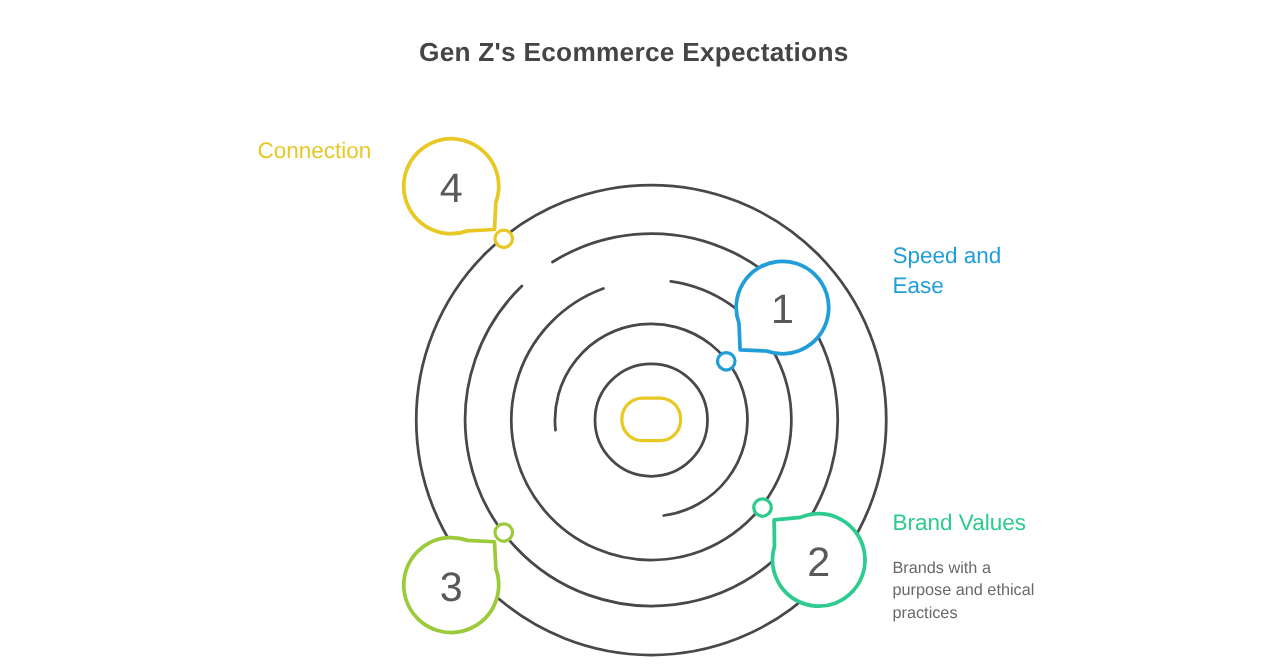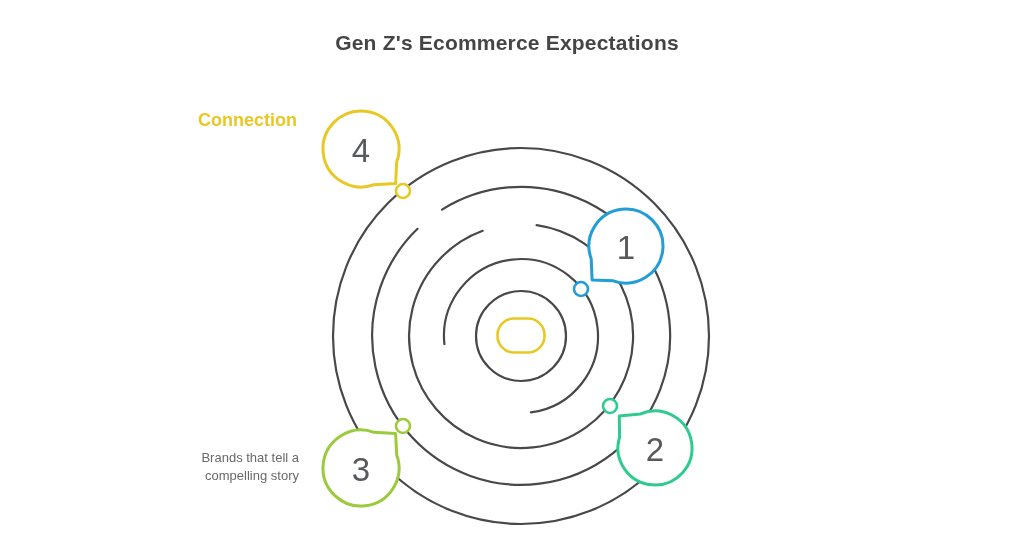--- a/index.html
+++ b/index.html
@@ -14,21 +14,21 @@
   svg.spiral{position:absolute;left:0;top:0;width:1014px;height:537px;}
   .ring{fill:none;stroke:#48484B;stroke-width:2.2;stroke-linecap:round;}
   .center-oval{fill:#ffffff;stroke-width:2.6;}
   .node{fill:#ffffff;stroke-width:2.6;}
   .bubble{fill:#ffffff;stroke-width:3;stroke-linejoin:round;}
   .bubble-number{
     position:absolute;transform:translate(-50%,-50%);
     font-size:33px;font-weight:400;color:#58595B;line-height:1;
   }
   .label{position:absolute;}
-  .label .heading{font-size:18px;font-weight:700;line-height:24px;}
+  .label .heading{font-size:18px;font-weight:400;line-height:24px;}
   .label .desc{font-size:13px;line-height:18px;color:#696969;margin-top:15px;}
   .label.right{text-align:right;}
   .label.right .desc{margin-left:auto;}
   .nowrap{white-space:nowrap;}
 </style>
 </head>
 <body>
 
 <div class="stage">
 
@@ -58,24 +58,28 @@
     <path class="bubble" d="M 396.7 455.0 A 38 38 0 1 1 374.0 432.3 L 395.6 433.4 Z" style="stroke: rgb(155, 202, 59);"></path>
     <path class="bubble" d="M 374.0 184.7 A 38 38 0 1 1 396.7 162.0 L 395.6 183.6 Z" style="stroke: rgb(232, 200, 37);"></path>
   </svg>
 
   <div class="bubble-number" style="left:626px;top:247px;">1</div>
   <div class="bubble-number" style="left:655px;top:449px;">2</div>
   <div class="bubble-number" style="left:361px;top:469px;">3</div>
   <div class="bubble-number" style="left:361px;top:150px;">4</div>
 
   <div class="label" style="left:714px;top:192px;">
+    <div class="heading" style="width: 104px; color: rgb(33, 157, 216);">Speed and Ease</div>
   </div>
 
+  <div class="label" style="left:714px;top:406px;">
+    <div class="heading nowrap" style="color: rgb(46, 203, 143);">Brand Values</div>
+    <div class="desc" style="width:120px;">Brands with a purpose and ethical practices</div>
+  </div>
 
   <div class="label right" style="right:715px;top:434px;">
-    <div class="desc" style="width:118px;">Brands that tell a compelling story</div>
   </div>
 
   <div class="label right" style="right:717px;top:108px;">
     <div class="heading nowrap" style="color: rgb(232, 200, 37);">Connection</div>
   </div>
 
 </div>
 
 </body></html>

